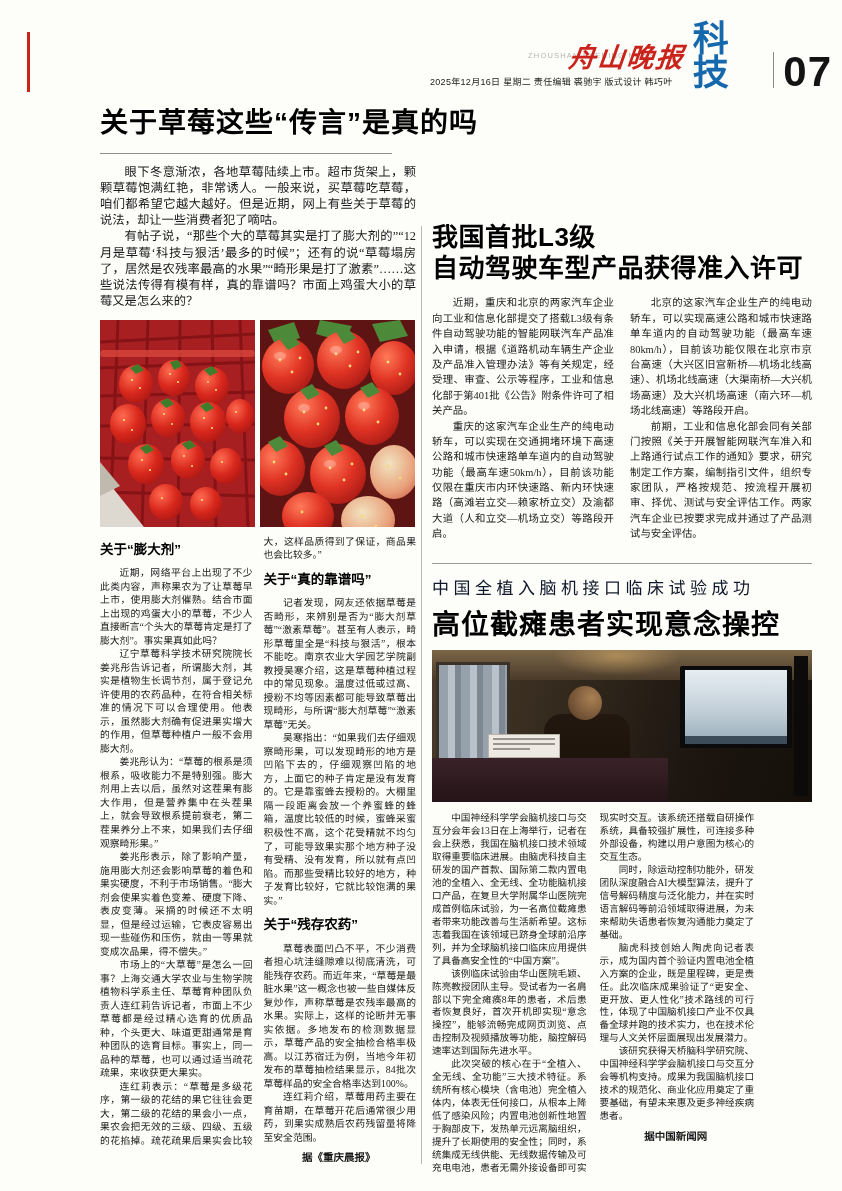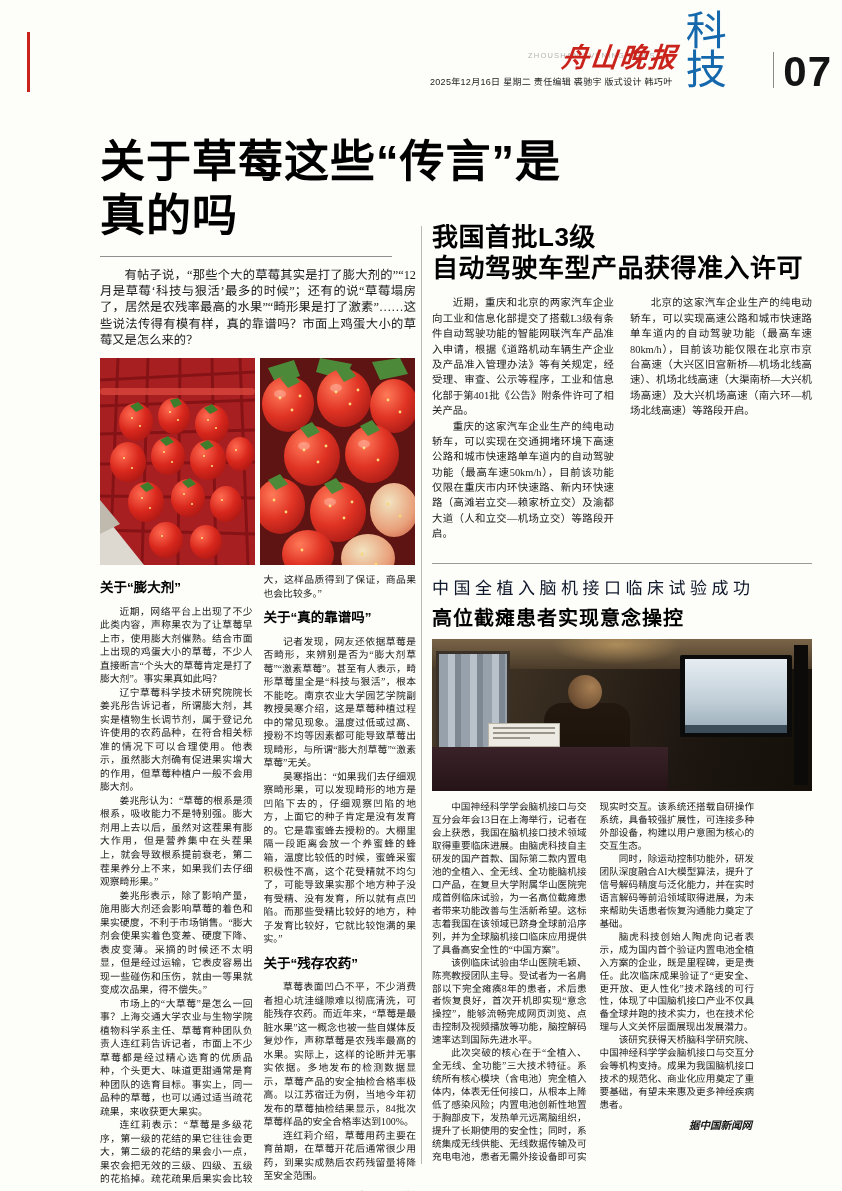--- a/index.html
+++ b/index.html
@@ -16,55 +16,55 @@
   .masthead { position:absolute; left:430px; top:40px; width:402px; height:50px;
               display:flex; align-items:flex-end; justify-content:flex-end; }
   .mast-left { position:relative; width:276px; height:48px; }
   .mast-en { position:absolute; top:9px; left:58px; font-size:7.5px; letter-spacing:1.2px;
              color:#b3b3b3; font-family:"Liberation Sans", sans-serif; white-space:nowrap;margin-left:40px; }
   .mast-logo { position:absolute; top:-6px; right:-2px; font-size:27px; font-weight:bold;
                font-style:italic; color:#c9231c; letter-spacing:2px; white-space:nowrap;
                transform:skewX(-6deg); }
   .mast-date { position:absolute; bottom:2px; left:0; font-size:9px; color:#222;
                font-family:"Liberation Sans", sans-serif; white-space:nowrap; letter-spacing:0.3px; }
-  .mast-section { font-size:41px; font-weight:normal; color:#1668ad; line-height:0.95;
+  .mast-section { font-size:36px; font-weight:bold; color:#1668ad; line-height:0.95;
                   margin-left:10px; letter-spacing:2px; }
   .mast-sep { width:1px; height:36px; background:#8a8a8a; margin:0 9px 2px 11px; }
   .mast-page { font-size:42px; font-weight:bold; color:#141414; line-height:0.85; letter-spacing:1px; }
 
   
   .main-left { position:absolute; left:100px; top:106px; width:316px; }
-  .main-headline { width:482px; font-size:45px; font-weight:bold; color:#000;
-                   letter-spacing:1px; line-height:1.2;margin-top:29px; }
+  .main-headline { width:482px; font-size:28px; font-weight:bold; color:#000;
+                   letter-spacing:1px; line-height:1.2; }
   .headline-rule { width:292px; height:1px; background:#8f8f8f; margin:13px 0 10px; }
   .intro { font-size:12.3px; line-height:1.32; text-align:justify; }
   .intro p, .bodytext p { margin:0; text-indent:2em; text-align:justify; }
   .photos { display:flex; gap:5px; margin:10px 0 8px; }
   .photo { width:155px; height:207px; overflow:hidden; background:#a81f22; }
   .straw-cols { column-count:2; column-gap:11px; column-fill:auto; height:632px;
                 font-size:9.8px; line-height:1.38; overflow:hidden; margin-top:4px; }
   .sec-head { font-family:"Liberation Sans", sans-serif; font-weight:bold; font-size:13.5px;
               margin:9px 0 7px; text-indent:0; break-after:avoid; color:#000; }
   .straw-cols .sec-head:first-child { margin-top:6px; }
-  .attr { font-weight:bold; text-align:right; margin-top:6px; font-family:"Liberation Sans", sans-serif;font-style:italic; }
+  .attr { font-weight:bold; text-align:center; margin-top:6px; font-family:"Liberation Sans", sans-serif; }
   .straw-cols .attr { font-size:10.5px; padding-right:2px; }
 
   
   .v-rule { position:absolute; left:421px; top:226px; width:1px; height:938px; background:#b8b8b8; }
 
   
   .right-sec { position:absolute; left:432px; top:222px; width:380px; }
   .l3-headline { font-family:"Liberation Sans", sans-serif; font-weight:bold; font-size:26px;
                  line-height:1.2; color:#000; letter-spacing:0.5px; }
   .l3-cols { column-count:2; column-gap:16px; column-fill:auto; height:256px;
              font-size:10.4px; line-height:1.48; overflow:hidden; margin-top:11px; }
   .h-rule { border:0; border-top:1px solid #9a9a9a; margin:12px 0 10px; }
   .bci-kicker { font-family:"Liberation Sans", sans-serif; font-size:17px; color:#0f172a;
                 letter-spacing:4.5px; margin:2px 0 3px; }
-  .bci-headline { font-family:"Liberation Sans", sans-serif; font-weight:bold; font-size:20px;
+  .bci-headline { font-family:"Liberation Sans", sans-serif; font-weight:bold; font-size:28px;
                   color:#000; letter-spacing:1px; margin-bottom:8px; }
   .bci-photo { position:relative; width:380px; height:152px; overflow:hidden;
                background:linear-gradient(105deg,#4a3c2c 0%, #30261b 40%, #1c1510 70%, #141009 100%); }
   .bci-cols { column-count:2; column-gap:13px; column-fill:auto; height:364px; width:322px;
               font-size:9.6px; line-height:1.35; overflow:hidden; margin-top:10px; }
   .bci-cols .attr { font-size:10.5px; margin-top:6px; padding-right:2px; }
 
   
   .ph-ceiling { position:absolute; left:0; top:0; width:380px; height:30px;
                 background:linear-gradient(#7a6548,#4a3b29); }
@@ -107,20 +107,21 @@
     <div class="mast-page">07</div>
   </div>
 
   <div class="v-rule"></div>
 
   <div class="main-left">
     <div class="main-headline sans">关于草莓这些“传言”是真的吗</div>
     <div class="headline-rule"></div>
 
     <div class="intro bodytext">
+      <p>眼下冬意渐浓，各地草莓陆续上市。超市货架上，颗颗草莓饱满红艳，非常诱人。一般来说，买草莓吃草莓，咱们都希望它越大越好。但是近期，网上有些关于草莓的说法，却让一些消费者犯了嘀咕。</p>
       <p>有帖子说，“那些个大的草莓其实是打了膨大剂的”“12月是草莓‘科技与狠活’最多的时候”；还有的说“草莓塌房了，居然是农残率最高的水果”“畸形果是打了激素”……这些说法传得有模有样，真的靠谱吗？市面上鸡蛋大小的草莓又是怎么来的？</p>
     </div>
 
     <div class="photos">
       <div class="photo">
         <svg width="155" height="207" viewBox="0 0 155 207">
           <rect width="155" height="207" fill="#a81f22"></rect>
           <g stroke="#821215" stroke-width="3" opacity="0.9">
             <line x1="0" y1="22" x2="155" y2="14"></line>
               <line x1="0" y1="48" x2="155" y2="42"></line>
@@ -287,20 +288,21 @@
 
     <div class="l3-headline">
       <div>我国首批L3级</div>
       <div>自动驾驶车型产品获得准入许可</div>
     </div>
 
     <div class="l3-cols bodytext">
       <p>近期，重庆和北京的两家汽车企业向工业和信息化部提交了搭载L3级有条件自动驾驶功能的智能网联汽车产品准入申请，根据《道路机动车辆生产企业及产品准入管理办法》等有关规定，经受理、审查、公示等程序，工业和信息化部于第401批《公告》附条件许可了相关产品。</p>
       <p>重庆的这家汽车企业生产的纯电动轿车，可以实现在交通拥堵环境下高速公路和城市快速路单车道内的自动驾驶功能（最高车速50km/h），目前该功能仅限在重庆市内环快速路、新内环快速路（高滩岩立交—赖家桥立交）及渝都大道（人和立交—机场立交）等路段开启。</p>
       <p>北京的这家汽车企业生产的纯电动轿车，可以实现高速公路和城市快速路单车道内的自动驾驶功能（最高车速80km/h），目前该功能仅限在北京市京台高速（大兴区旧宫新桥—机场北线高速）、机场北线高速（大渠南桥—大兴机场高速）及大兴机场高速（南六环—机场北线高速）等路段开启。</p>
+      <p>前期，工业和信息化部会同有关部门按照《关于开展智能网联汽车准入和上路通行试点工作的通知》要求，研究制定工作方案，编制指引文件，组织专家团队，严格按规范、按流程开展初审、择优、测试与安全评估工作。两家汽车企业已按要求完成并通过了产品测试与安全评估。</p>
 
     </div>
 
     <hr class="h-rule">
 
     <div class="bci-kicker">中国全植入脑机接口临床试验成功</div>
     <div class="bci-headline">高位截瘫患者实现意念操控</div>
 
     <div class="bci-photo">
       <div class="ph-ceiling"></div>

